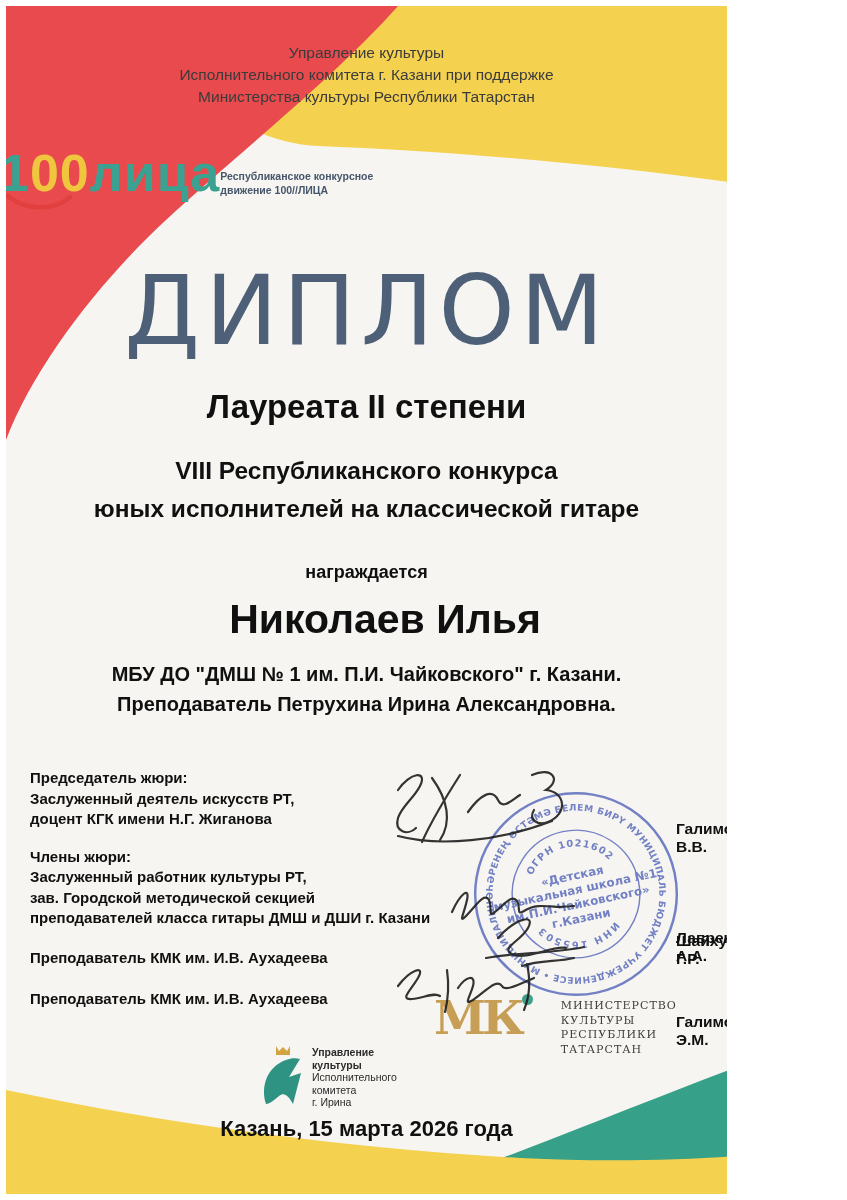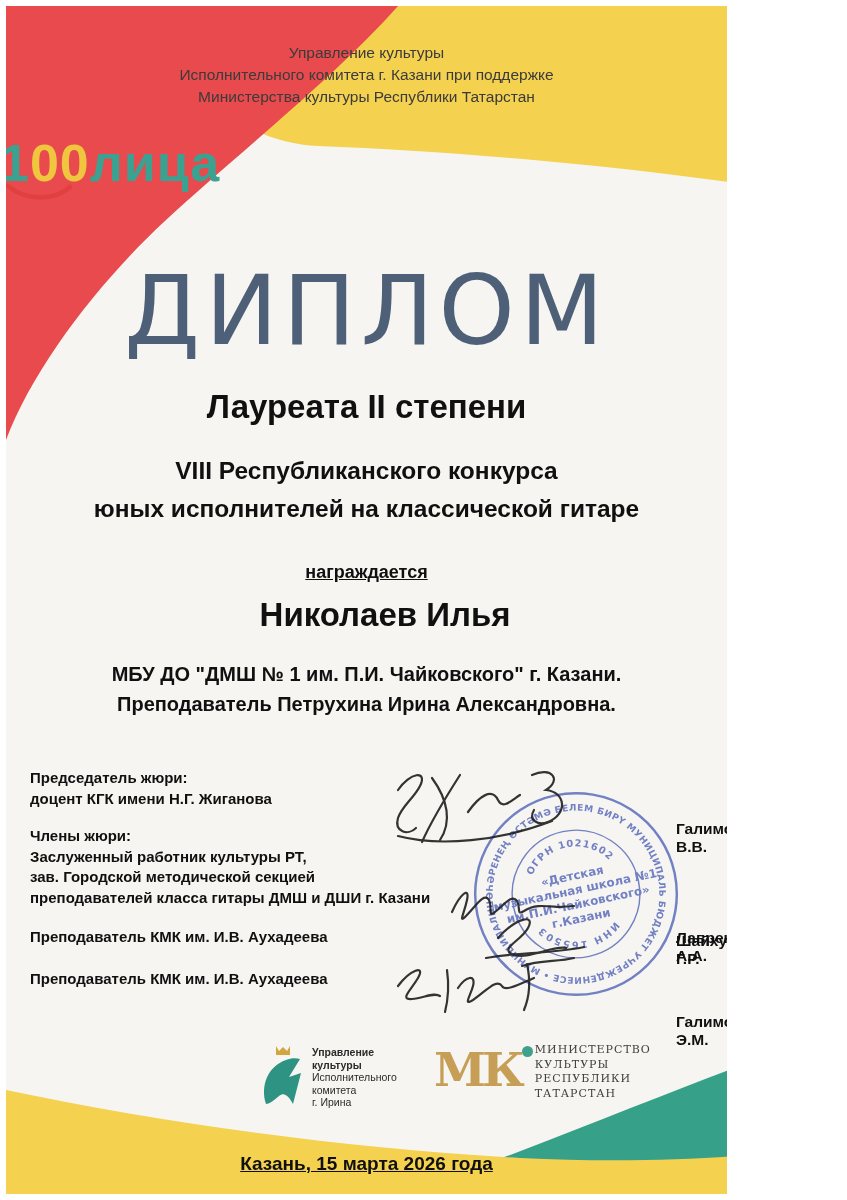--- a/index.html
+++ b/index.html
@@ -4,58 +4,58 @@
 <style>
   html,body{margin:0;padding:0;background:#ffffff;}
   .page{position:relative;width:733px;height:1200px;background:#f6f5f1;overflow:hidden;
         font-family:"Liberation Sans",sans-serif;color:#101010;}
   .bg{position:absolute;inset:0;z-index:0;}
   .frame{position:absolute;inset:0;border:6px solid #ffffff;z-index:40;pointer-events:none;}
   .center{position:absolute;left:0;right:0;text-align:center;z-index:2;}
 
   .issuer{top:42px;font-size:15.5px;line-height:22px;color:#3b3b3b;}
 
-  .logo-wrap{top:137px;display:flex;justify-content:flex-start;align-items:flex-end;}
+  .logo-wrap{top:147px;display:flex;justify-content:flex-start;align-items:flex-end;}
   .logo-mark{position:relative;font-size:52px;font-weight:bold;letter-spacing:1px;line-height:1;}
   .logo-teal{color:#3ba292;}
   .logo-gold{color:#f0c63e;}
   .logo-smile{position:absolute;left:4px;bottom:-14px;}
   .logo-caption{font-size:10.5px;font-weight:bold;color:#47566b;line-height:13.5px;text-align:left;padding-bottom:2px;}
 
   .title{top:254px;font-size:97px;font-weight:normal;letter-spacing:5px;color:#4e6077;
          font-family:"DejaVu Sans",sans-serif;}
   .award{top:388px;font-size:33px;font-weight:800;}
   .competition{top:452px;font-size:24.5px;font-weight:800;line-height:38px;}
-  .awarded{top:562px;font-size:18px;font-weight:800;text-decoration:underline;}
-  .recipient{top:596px;font-size:33px;font-weight:800;margin-left:37px;}
+  .awarded{top:562px;font-size:18px;font-weight:800;}
+  .recipient{top:596px;font-size:41px;font-weight:800;margin-left:37px;}
   .school{top:660px;font-size:20px;font-weight:800;line-height:29.5px;}
 
   .jury{position:absolute;left:30px;top:768px;width:440px;z-index:2;
         font-size:15px;font-weight:bold;line-height:20.5px;text-align:left;}
   .gap18{height:17px;} .gap20{height:19px;} .gap22{height:21px;}
 
   .signame{position:absolute;left:676px;z-index:2;font-size:15.5px;font-weight:bold;}
   .n1{top:820px;} .n2{top:932px;} .n3{top:929px;} .n4{top:1013px;}
 
   .stamp{position:absolute;left:468px;top:786px;width:216px;height:216px;z-index:3;
          transform:rotate(-12deg);opacity:0.85;}
   .stamp text{fill:#5b6cbd;font-family:"DejaVu Sans",sans-serif;}
 
   .signatures{position:absolute;inset:0;z-index:4;pointer-events:none;}
 
   .footer-kazan{position:absolute;left:258px;top:1044px;display:flex;gap:10px;z-index:2;}
   .footer-kazan .txt{font-size:10.5px;line-height:12.5px;color:#2b2b2b;text-align:left;padding-top:2px;}
   .footer-kazan .txt .b{font-weight:bold;}
-  .footer-min{position:absolute;left:434px;top:1040px;display:flex;gap:4px;z-index:2;align-items:center;}
+  .footer-min{position:absolute;left:434px;top:996px;display:flex;gap:30px;z-index:2;align-items:flex-start;}
   .mk-mark{position:relative;font-family:"DejaVu Serif",serif;font-weight:bold;font-size:47px;
            line-height:0.95;color:#c79e55;letter-spacing:-4px;padding-right:10px;}
   .mk-dot{position:absolute;right:-2px;top:-2px;width:11px;height:11px;border-radius:50%;background:#3fa08b;}
   .min-txt{font-family:"DejaVu Serif",serif;font-size:11px;line-height:14.5px;letter-spacing:1px;
            color:#3e3e3e;text-align:left;padding-top:3px;}
-  .dateline{top:1153px;font-size:19px;font-weight:800;text-decoration:underline;}
+  .dateline{top:1116px;font-size:22px;font-weight:800;}
 </style>
 </head>
 <body>
 
 <div class="page">
 
   <svg class="bg" width="847" height="1200" viewBox="0 0 847 1200" aria-hidden="true">
     <path fill="#f4d14f" d="M 140 6 L 841 6 L 841 200 C 690 172 480 152 318 146 C 248 143 184 96 140 6 Z"></path>
     <path fill="#e84a4d" d="M 6 6 L 398 6 C 336 76 240 152 166 220 C 100 281 34 366 6 440 Z"></path>
     <path fill="#36a188" d="M 841 1030 C 744 1062 638 1106 518 1152 C 478 1167 458 1174 438 1182 L 841 1182 Z"></path>
@@ -68,40 +68,45 @@
     <div>Министерства культуры Республики Татарстан</div>
   </div>
 
   <div class="center logo-wrap">
     <div class="logo-mark">
       <span class="logo-teal">1</span><span class="logo-gold">00</span><span class="logo-teal">лица</span>
       <svg class="logo-smile" width="70" height="20" viewBox="0 0 70 20">
         <path d="M 4 3 C 22 18 50 18 66 4" fill="none" stroke="#e2403f" stroke-width="4.5" stroke-linecap="round"></path>
       </svg>
     </div>
+    <div class="logo-caption">
+      <div>Республиканское конкурсное</div>
+      <div>движение 100//ЛИЦА</div>
+    </div>
   </div>
 
   <div class="center award">Лауреата II степени</div>
   <div class="center title">ДИПЛОМ</div>
 
   <div class="center competition">
     <div>VIII Республиканского конкурса</div>
     <div>юных исполнителей на классической гитаре</div>
   </div>
 
   <div class="center awarded">награждается</div>
   <div class="center recipient">Николаев Илья</div>
 
   <div class="center school">
     <div>МБУ ДО "ДМШ № 1 им. П.И. Чайковского" г. Казани.</div>
     <div>Преподаватель Петрухина Ирина Александровна.</div>
   </div>
 
   <div class="jury">
     <div>Председатель жюри:</div>
+    <div>Заслуженный деятель искусств РТ,</div>
     <div>доцент КГК имени Н.Г. Жиганова</div>
     <div class="gap18"></div>
     <div>Члены жюри:</div>
     <div>Заслуженный работник культуры РТ,</div>
     <div>зав. Городской методической секцией</div>
     <div>преподавателей класса гитары ДМШ и ДШИ г. Казани</div>
     <div class="gap20"></div>
     <div>Преподаватель КМК им. И.В. Аухадеева</div>
     <div class="gap22"></div>
     <div>Преподаватель КМК им. И.В. Аухадеева</div>

